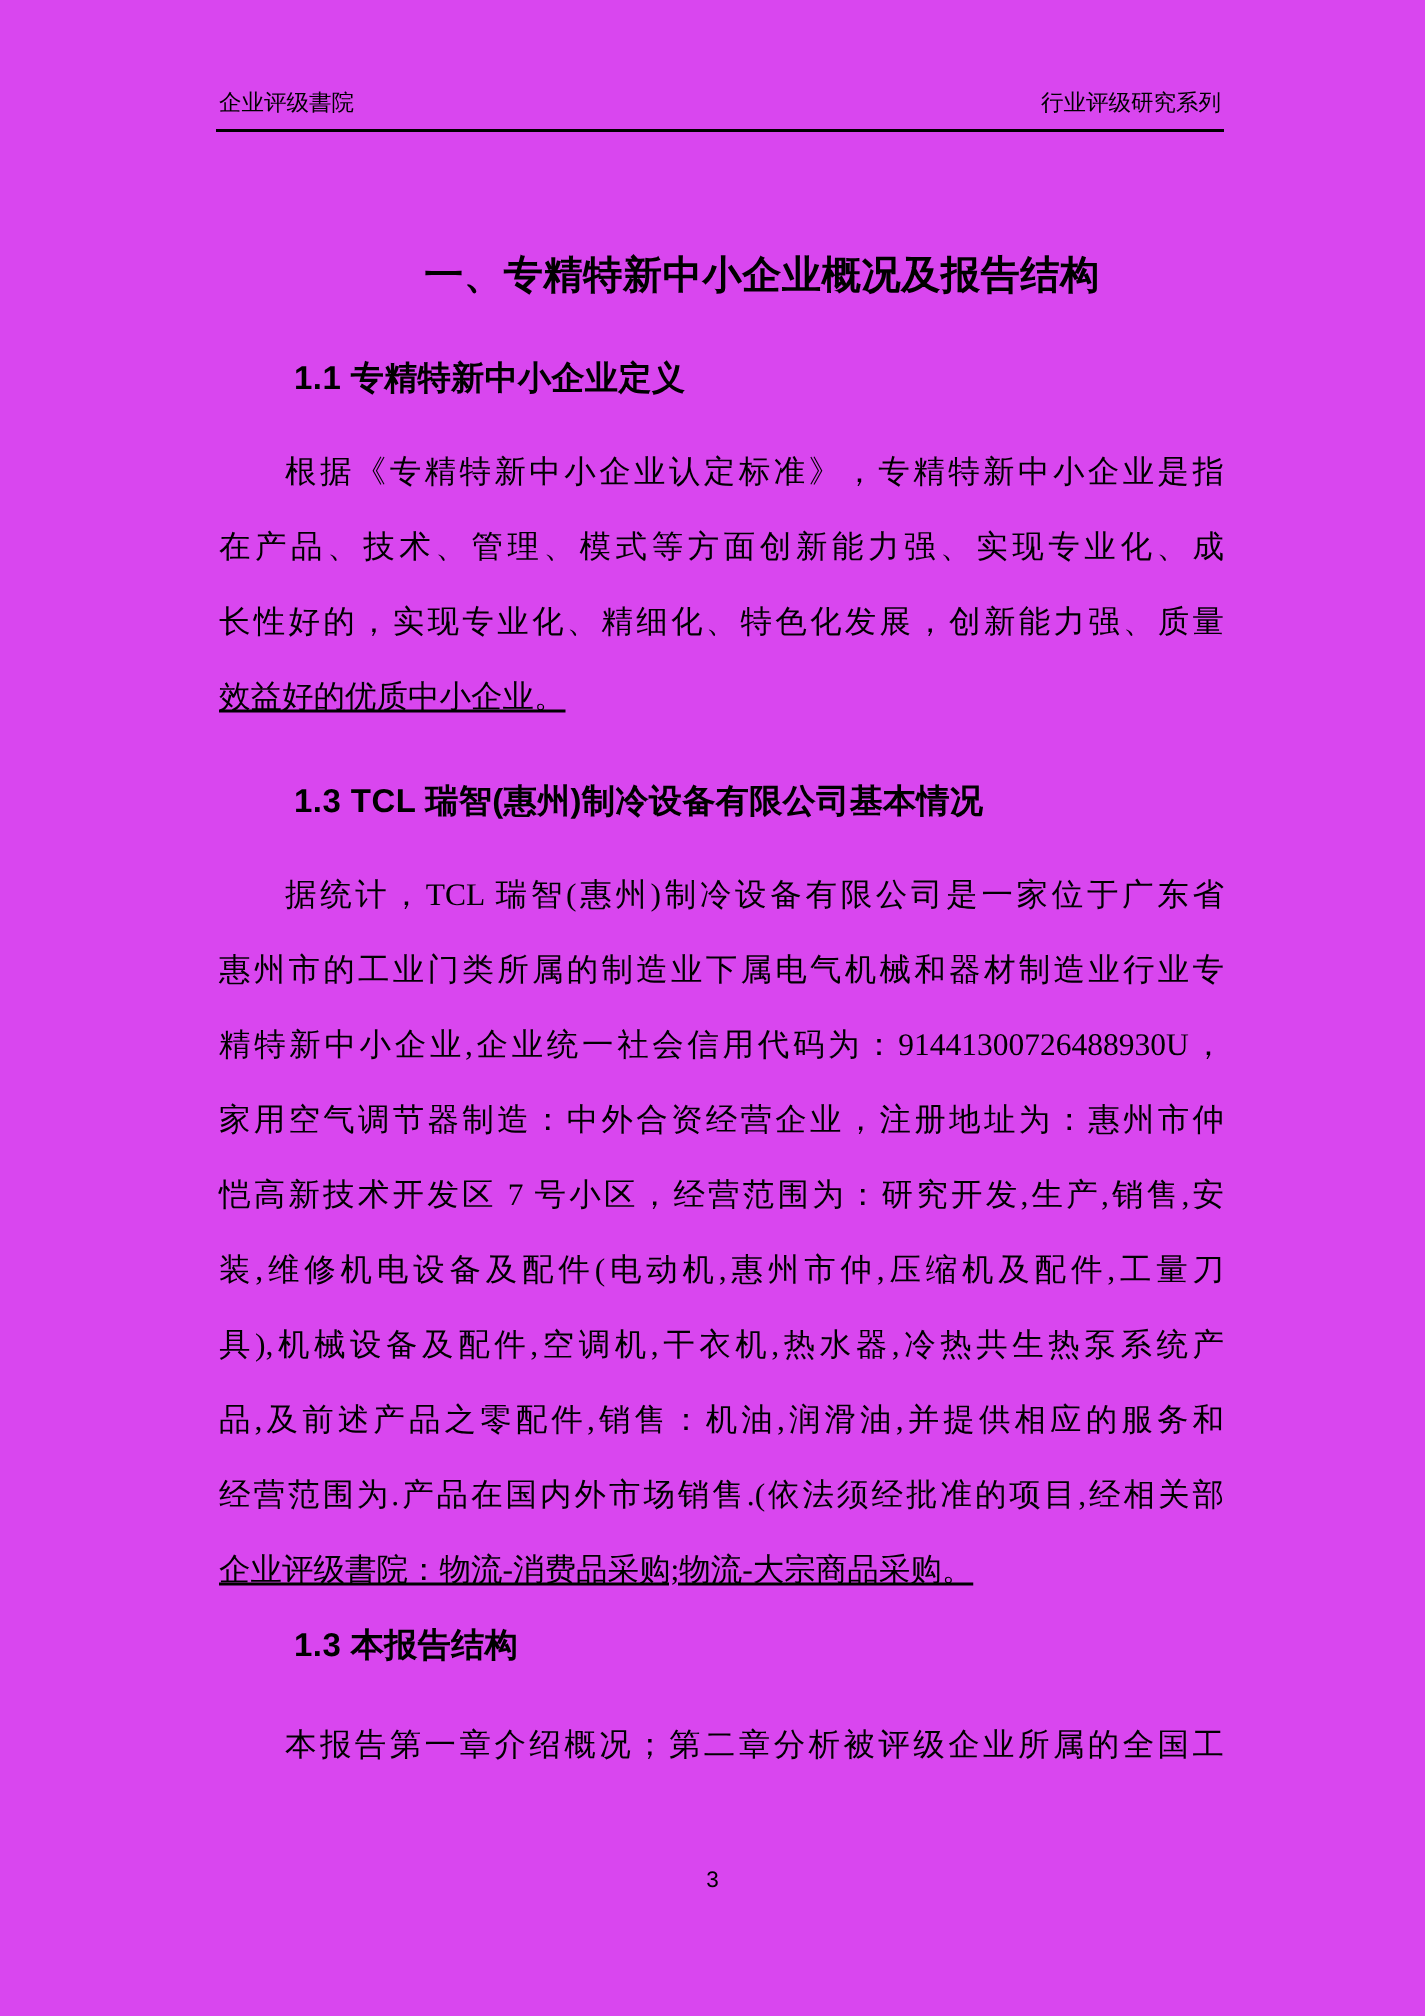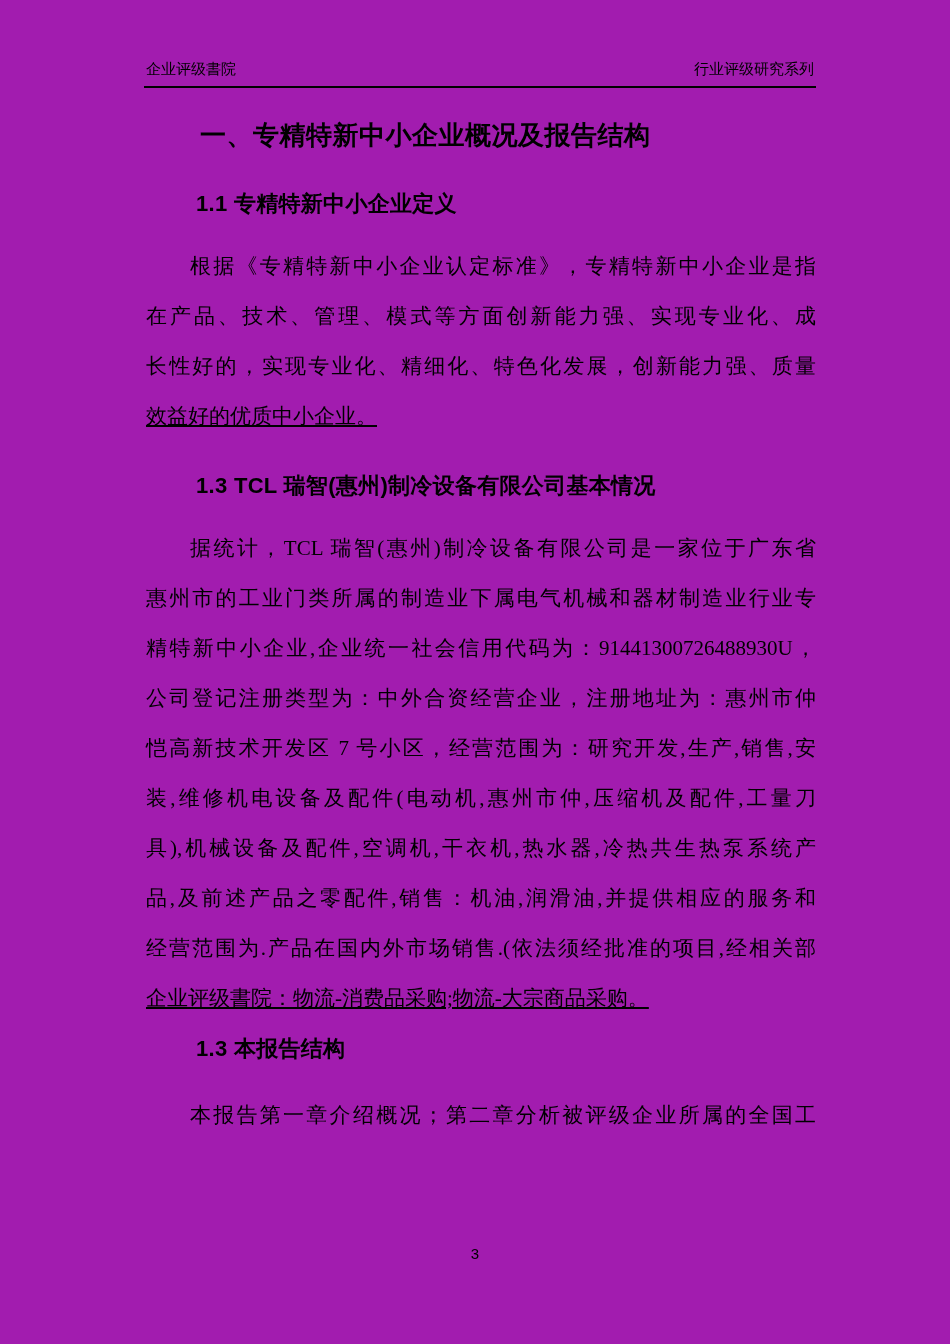--- a/index.html
+++ b/index.html
@@ -4,21 +4,21 @@
 <style>
   html, body {
     margin: 0;
     padding: 0;
     background: #ffffff;
   }
   .page {
     position: relative;
     width: 950px;
     height: 1344px;
-    background: #a21caf;
+    background: #d946ef;
     color: #000000;
     font-family: "Liberation Serif", "DejaVu Serif", serif;
     overflow: hidden;
   }
   .header {
     position: absolute;
     top: 58px;
     left: 146px;
     width: 668px;
     display: flex;
@@ -37,27 +37,28 @@
     height: 0;
     border-bottom: 2.5px solid #000000;
   }
   .content {
     position: absolute;
     top: 88px;
     left: 146px;
     width: 670px;
   }
   .doc-title {
-    margin-top: 30px;
+    margin-top: 78px;
     padding-left: 54px;
     font-family: "Liberation Sans", "DejaVu Sans", sans-serif;
     font-size: 26px;
     line-height: 34px;
     font-weight: bold;
     letter-spacing: 0.5px;
+    text-align: center;
   }
   .sec-heading {
     font-family: "Liberation Sans", "DejaVu Sans", sans-serif;
     font-size: 22px;
     line-height: 30px;
     font-weight: bold;
     padding-left: 50px;
     letter-spacing: 0.3px;
   }
   .h-11 { margin-top: 37px; }
@@ -114,21 +115,21 @@
       <div class="ln">在产品、技术、管理、模式等方面创新能力强、实现专业化、成</div>
       <div class="ln">长性好的，实现专业化、精细化、特色化发展，创新能力强、质量</div>
       <div class="ln end">效益好的优质中小企业。</div>
     </div>
 
     <div class="sec-heading h-12">1.3 TCL 瑞智(惠州)制冷设备有限公司基本情况</div>
     <div class="para p-2">
       <div class="ln first">据统计，TCL 瑞智(惠州)制冷设备有限公司是一家位于广东省</div>
       <div class="ln">惠州市的工业门类所属的制造业下属电气机械和器材制造业行业专</div>
       <div class="ln">精特新中小企业,企业统一社会信用代码为：91441300726488930U，</div>
-      <div class="ln">公司登记注册类型为：中外合资经营企业，注册地址为：惠州市仲</div>
+      <div class="ln">家用空气调节器制造：中外合资经营企业，注册地址为：惠州市仲</div>
       <div class="ln">恺高新技术开发区 7 号小区，经营范围为：研究开发,生产,销售,安</div>
       <div class="ln">装,维修机电设备及配件(电动机,惠州市仲,压缩机及配件,工量刀</div>
       <div class="ln">具),机械设备及配件,空调机,干衣机,热水器,冷热共生热泵系统产</div>
       <div class="ln">品,及前述产品之零配件,销售：机油,润滑油,并提供相应的服务和</div>
       <div class="ln">经营范围为.产品在国内外市场销售.(依法须经批准的项目,经相关部</div>
       <div class="ln end">企业评级書院：物流-消费品采购;物流-大宗商品采购。</div>
     </div>
 
     <div class="sec-heading h-13">1.3 本报告结构</div>
     <div class="para p-3">

